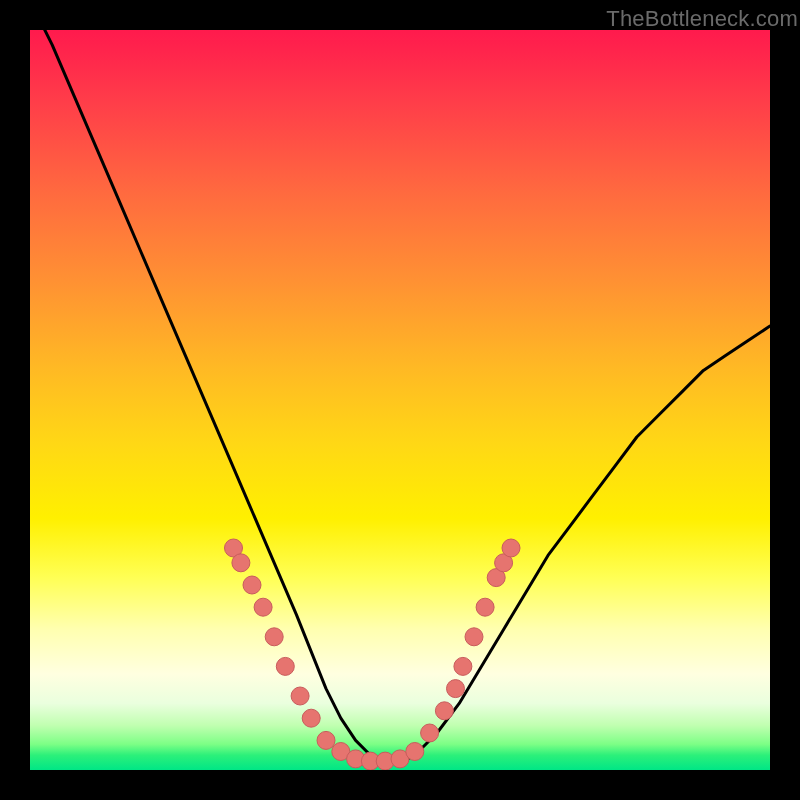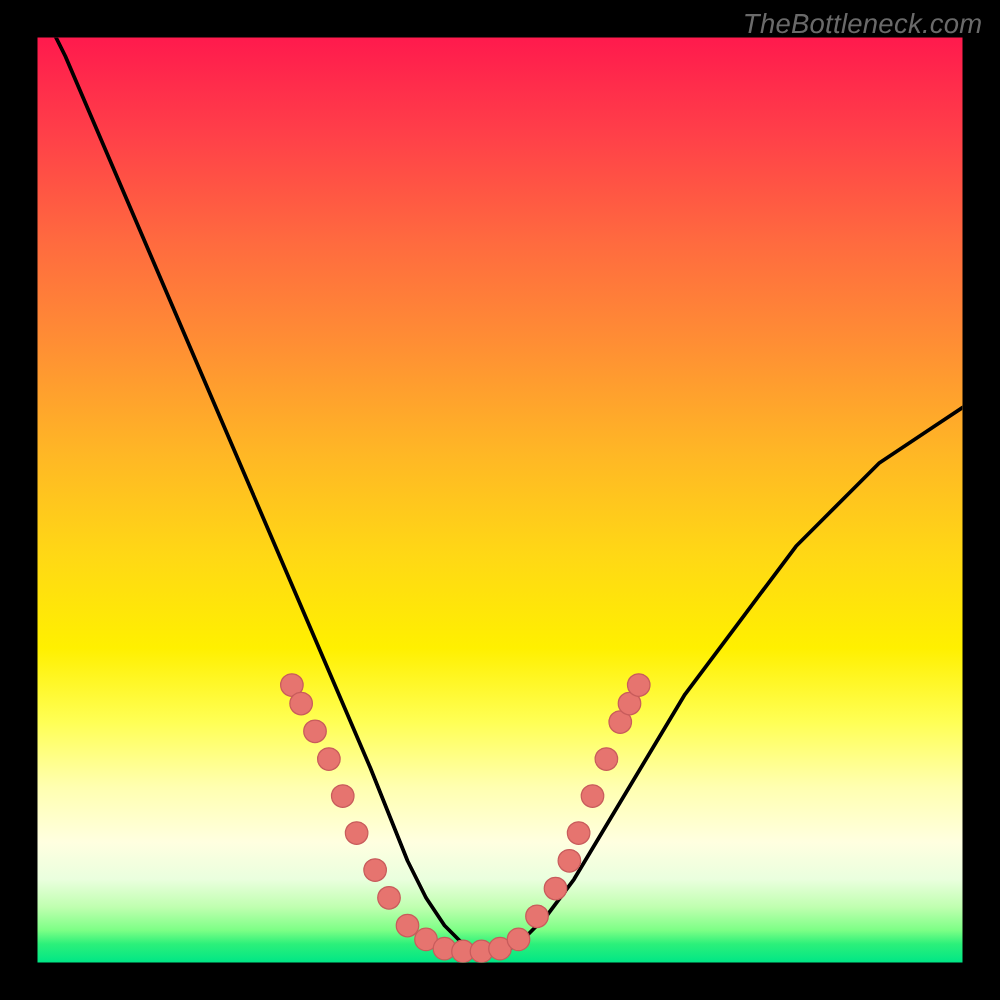--- a/index.html
+++ b/index.html
@@ -43,27 +43,26 @@
   }
   .plot-area svg {
     position: absolute;
     inset: 0;
     width: 100%;
     height: 100%;
   }
   .watermark {
     position: absolute;
     top: 6px;
-    right: 14px;
+    right: 2px;
     color: #6a6a6a;
     font-size: 22px;
     font-weight: 500;
     letter-spacing: 0.2px;
     user-select: none;
-    font-style: italic;
   }
 </style>
 </head>
 <body>
 
 <div class="frame">
   <div class="watermark">TheBottleneck.com</div>
 
   <div class="plot-area">
     <svg viewBox="0 0 740 740" preserveAspectRatio="none">

